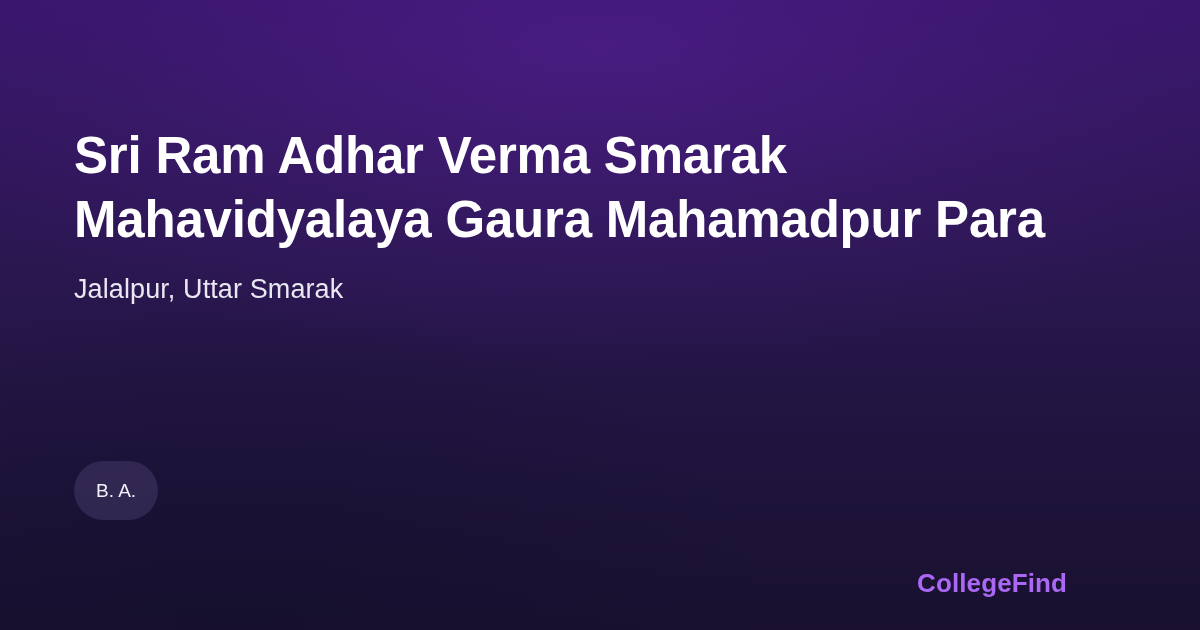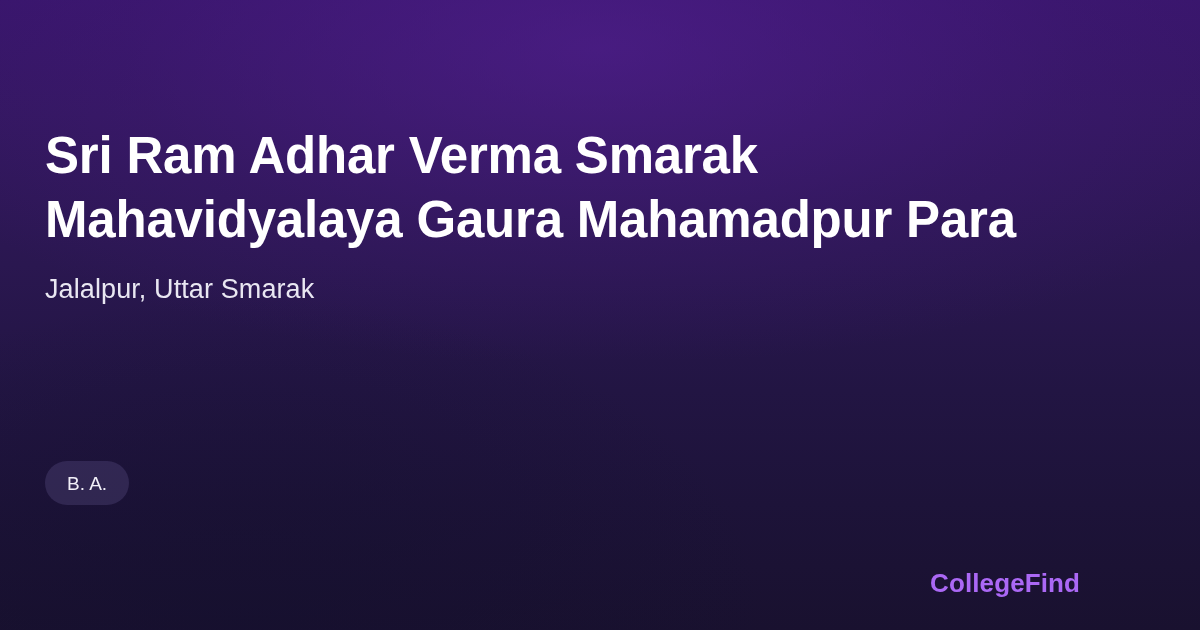--- a/index.html
+++ b/index.html
@@ -51,21 +51,21 @@
     width: 900px;
     height: 560px;
     background: radial-gradient(ellipse at 40% 60%,
                 rgba(20, 15, 46, 0.55) 0%,
                 rgba(20, 15, 46, 0) 70%);
     pointer-events: none;
   }
 
   .content {
     position: absolute;
-    left: 45px;
+    left: 74px;
     top: 0;
     width: 1038px;
     height: 630px;
   }
 
   .college-title {
     position: absolute;
     top: 124px;
     left: 0;
     width: 1036px;
@@ -106,34 +106,34 @@
     display: flex;
     flex-direction: row;
     align-items: center;
     gap: 12px;
   }
 
   .course-badge {
     display: inline-flex;
     align-items: center;
     justify-content: center;
-    height: 44px;
+    height: 59px;
     padding: 0 22px;
     border-radius: 999px;
     background: rgba(129, 114, 179, 0.22);
     color: #f2f0f8;
     font-size: 19px;
     line-height: 1;
     font-weight: 400;
     white-space: nowrap;
   }
 
   .brand-logo {
     position: absolute;
-    right: 120px;
+    right: 133px;
     top: 568px;
     font-size: 26px;
     line-height: 30px;
     font-weight: 700;
     color: #ab68f5;
     letter-spacing: 0.1px;
   }
 </style>
 </head>
 <body>

